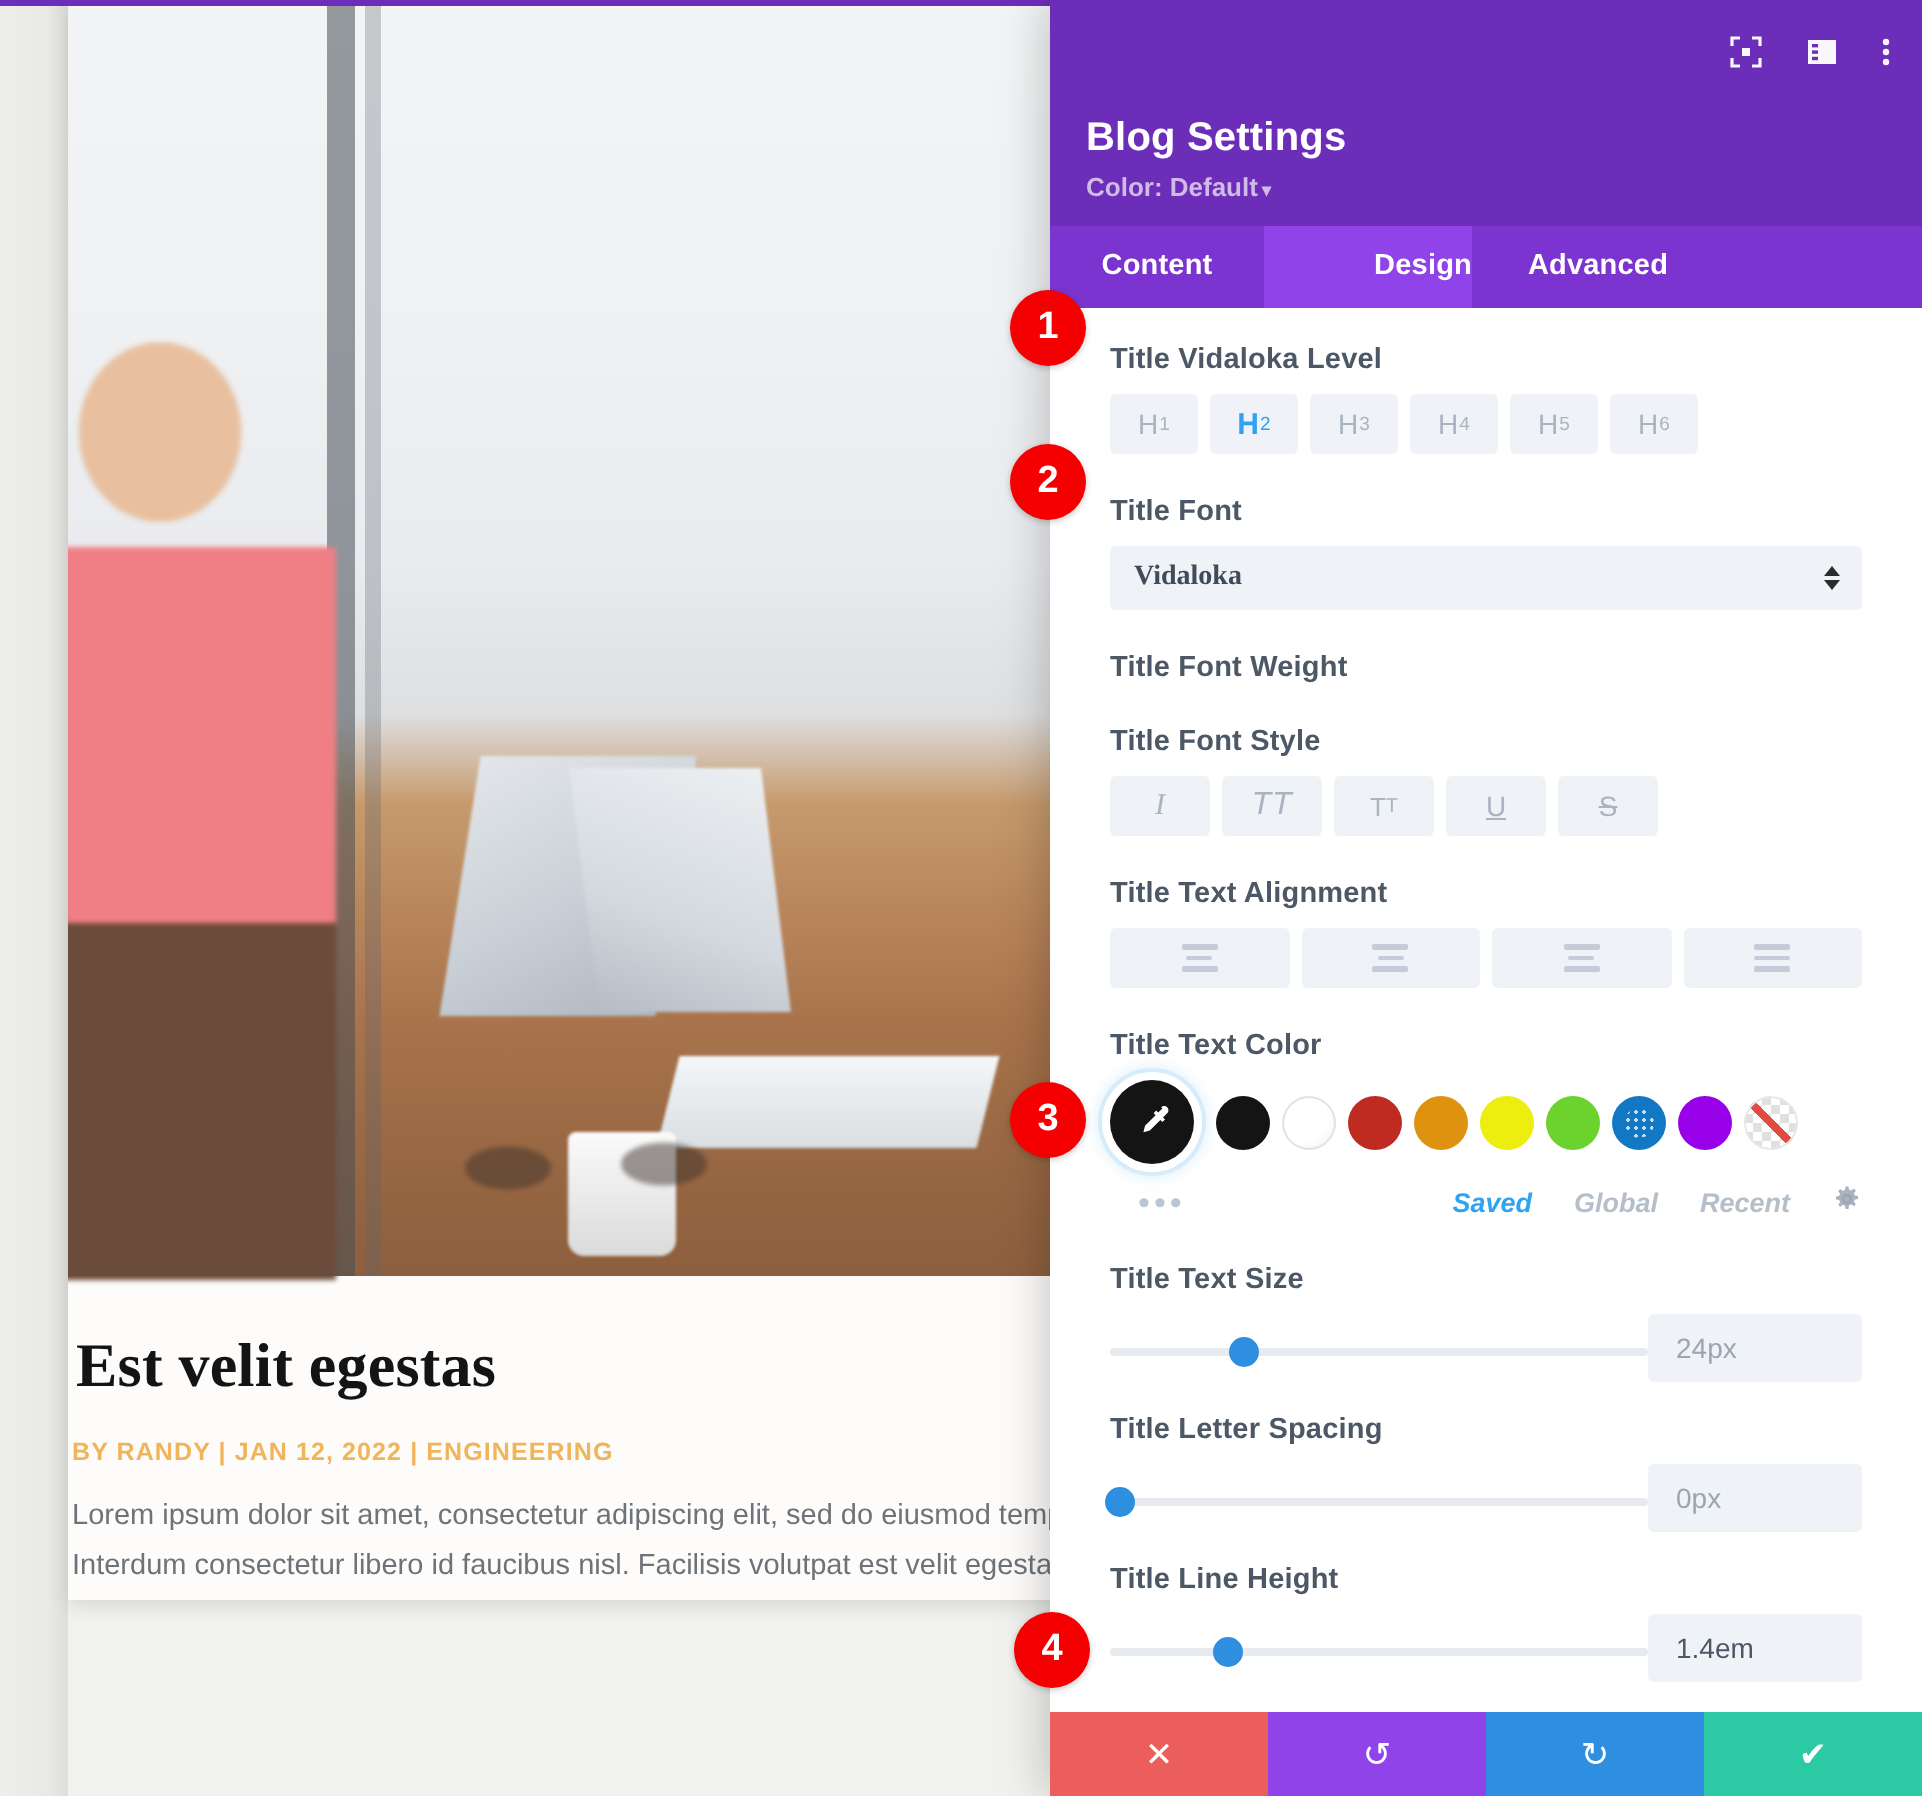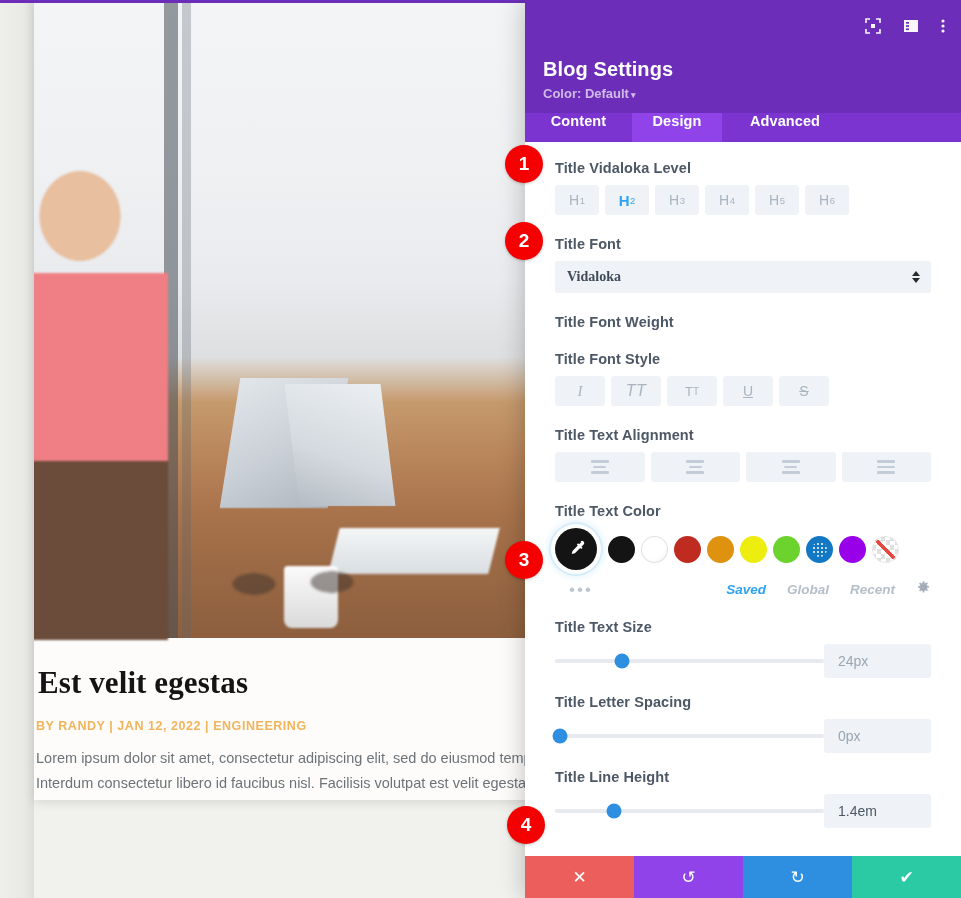--- a/index.html
+++ b/index.html
@@ -144,25 +144,25 @@
     margin-top: 5px; color: #d0bae8; font-size: 13px; font-weight: bold;
   }
   .modal-preset .caret { font-size: 9px; margin-left: 2px; }
   .header-icons {
     position: absolute; right: 16px; top: 18px; display: flex; gap: 22px; align-items: center;
   }
   .hdr-icon { cursor: pointer; opacity: .96; display: flex; }
 
   .modal-tabs { display: flex; background: #7b34cf; }
   .modal-tab {
-    padding: 0 0 13px 0; color: #ffffff; font-size: 14.5px; font-weight: bold;
+    padding: 12px 0 13px 0; color: #ffffff; font-size: 14.5px; font-weight: bold;
     text-align: center; cursor: pointer; letter-spacing: .1px;
   }
   .tab-content  { width: 107px; }
-  .tab-design   { width: 90px; background: #8f43e8; }
+  .tab-design   { width: 104px; background: #8f43e8; text-align: right; }
   .tab-advanced { width: 126px; }
 
   .modal-body {
     flex: 1; overflow: hidden; background: #fff; padding: 18px 30px 0 30px;
     position: relative;
   }
 
   .field-label {
     font-size: 14.5px; font-weight: bold; color: #4c5866; margin-bottom: 9px; letter-spacing: .1px;
   }
@@ -237,21 +237,21 @@
   }
 
   .color-footer { display: flex; align-items: center; margin-top: 10px; }
   .dots-more { color: #bcc6d1; font-size: 17px; letter-spacing: 2px; margin-left: 14px; line-height: 1; }
   .color-tabs { margin-left: auto; display: flex; align-items: center; gap: 21px; }
   .ctab { font-size: 13.5px; font-weight: bold; color: #b5bfc9; cursor: pointer; font-style: italic; }
   .ctab.active { color: #2ea3f2; }
   .gear { color: #9aa5b1; font-size: 15px; cursor: pointer; }
 
   
-  .slider-row { display: flex; align-items: center; }
+  .slider-row { display: flex; align-items: flex-end; }
   .slider-track {
     position: relative; height: 4px; background: #e7ebf0; border-radius: 2px;
     flex: 1; margin: 13px 0;
   }
   .slider-thumb {
     position: absolute; top: 50%; width: 15px; height: 15px; border-radius: 50%;
     background: #2e8fe0; transform: translate(-50%, -50%); cursor: pointer;
   }
   .slider-value {
     width: 107px; height: 34px; background: #eff2f6; border-radius: 3px;

